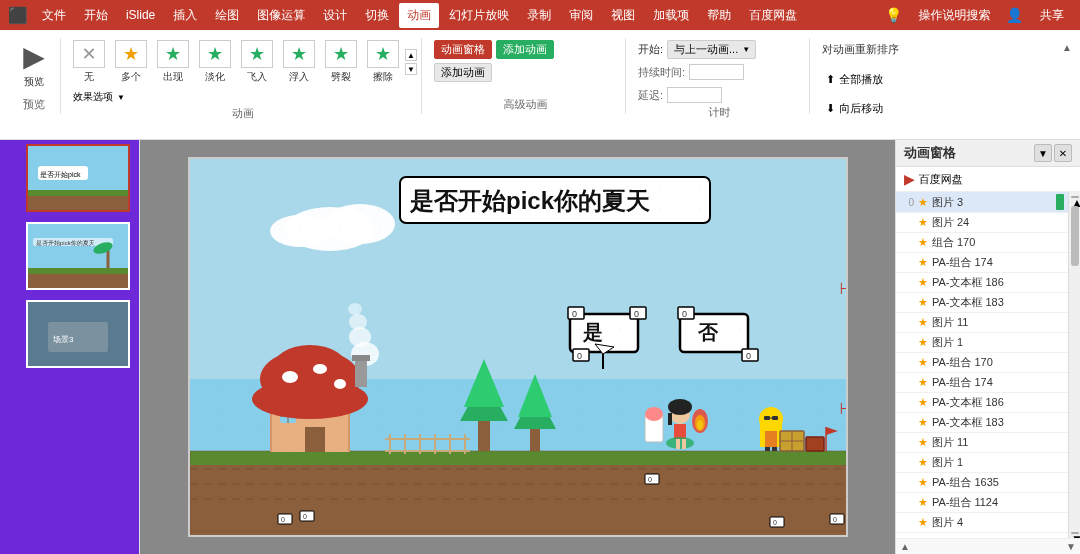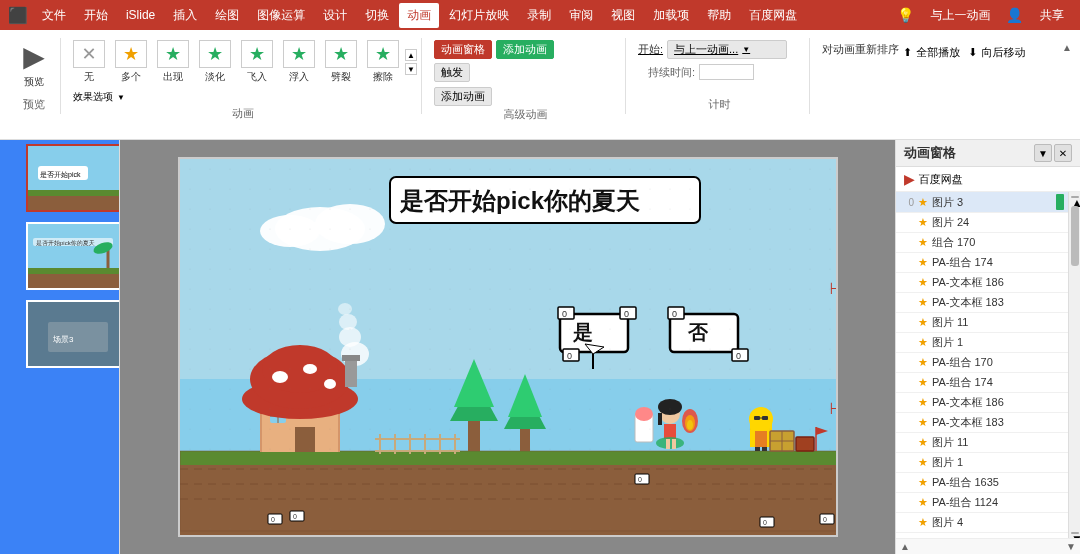--- a/index.html
+++ b/index.html
@@ -87,21 +87,21 @@
       font-size: 11px;
       cursor: pointer;
       display: flex;
       align-items: center;
       gap: 2px;
       white-space: nowrap;
     }
     .adv-btn.active { background: #c0392b; color: white; border-color: #c0392b; }
     .adv-btn.green { background: #27ae60; color: white; border-color: #27ae60; }
     .adv-row { display: flex; align-items: center; gap: 4px; margin: 1px 0; font-size: 11px; }
-    .timing-row { display: flex; align-items: center; gap: 4px; margin: 2px 10px; font-size: 11px; }
+    .timing-row { display: flex; align-items: center; gap: 4px; margin: 2px 0; font-size: 11px; }
     .timing-row label { color: #666; white-space: nowrap; }
     .timing-row input[type=text] { width: 60px; height: 16px; border: 1px solid #ccc; font-size: 10px; padding: 1px 2px; }
     .reorder-title { font-size: 11px; color: #333; margin-bottom: 4px; }
     .reorder-btn {
       display: flex;
       align-items: center;
       gap: 4px;
       font-size: 11px;
       cursor: pointer;
       padding: 2px 4px;
@@ -110,22 +110,22 @@
     }
 
     
     #main {
       display: flex;
       height: calc(554px - 30px - 110px);
     }
 
     
     #slide-panel {
-      width: 120px;
-      background: #3b82f6;
+      width: 140px;
+      background: #6d28d9;
       border-right: 1px solid #ddd;
       overflow-y: auto;
       padding: 4px;
     }
     .slide-thumb {
       border: 2px solid transparent;
       margin-bottom: 4px;
       cursor: pointer;
       position: relative;
       background: white;
@@ -244,21 +244,21 @@
   <span class="menu-item active">动画</span>
   <span class="menu-item">幻灯片放映</span>
   <span class="menu-item">录制</span>
   <span class="menu-item">审阅</span>
   <span class="menu-item">视图</span>
   <span class="menu-item">加载项</span>
   <span class="menu-item">帮助</span>
   <span class="menu-item">百度网盘</span>
   <div class="menu-right">
     <span class="menu-right-icon">💡</span>
-    <span class="menu-item">与上一动画</span>
+    <span class="menu-item">操作说明搜索</span>
     <span class="menu-right-icon">👤</span>
     <span class="menu-item">共享</span>
   </div>
 </div>
 
 <div id="ribbon">
 
   <div id="ribbon-content">
 
     <div class="ribbon-group" style="min-width:50px;">
@@ -317,48 +317,49 @@
       <div class="ribbon-group-label">动画</div>
     </div>
 
     <div class="ribbon-group" style="min-width:200px;">
       <div style="display:flex; flex-direction:column; gap:3px; padding-top:2px; width:100%;">
         <div style="display:flex; gap:4px;">
           <div class="adv-btn active">动画窗格</div>
           <div class="adv-btn green">添加动画</div>
         </div>
         <div class="adv-row">
-          <div class="adv-btn">触发</div>
-        </div>
-        <div class="adv-row">
           <div class="adv-btn">添加动画</div>
         </div>
       </div>
       <div class="ribbon-group-label">高级动画</div>
     </div>
 
     <div class="ribbon-group" style="min-width:180px;">
       <div style="display:flex; flex-direction:column; gap:3px; padding-top:2px; width:100%;">
-        <div style="display:flex; gap:4px; align-items:center;text-decoration:underline;">
+        <div style="display:flex; gap:4px; align-items:center;">
           <div style="font-size:11px; color:#333;">开始:</div>
-          <div class="adv-btn" style="width:120px;">
+          <div class="adv-btn" style="width:89px;">
             <span>与上一动画...</span>
             <span style="font-size:8px; margin-left:2px;">▼</span>
           </div>
         </div>
         <div class="timing-row">
           <label>持续时间:</label>
           <input type="text" style="width: 55px; height: 16px; border: 1px solid rgb(204, 204, 204); font-size: 10px;">
         </div>
+        <div class="timing-row">
+          <label>延迟:</label>
+          <input type="text" style="width: 55px; height: 16px; border: 1px solid rgb(204, 204, 204); font-size: 10px;">
+        </div>
       </div>
       <div class="ribbon-group-label">计时</div>
     </div>
 
     <div class="ribbon-group" style="min-width:130px; border-right:none;">
-      <div style="display:flex; flex-direction:row; gap:0; padding-top:4px; width:100%;text-align:center;">
+      <div style="display:flex; flex-direction:column; gap:8px; padding-top:4px; width:100%;">
         <div class="reorder-title">对动画重新排序</div>
         <div class="reorder-btn">
           <span>⬆</span>
           <span>全部播放</span>
         </div>
         <div class="reorder-btn">
           <span>⬇</span>
           <span>向后移动</span>
         </div>
       </div>

